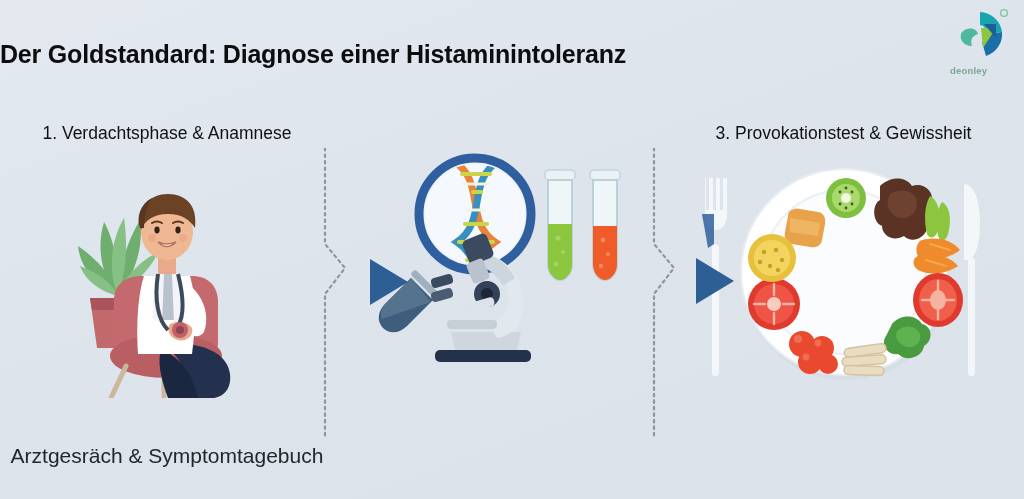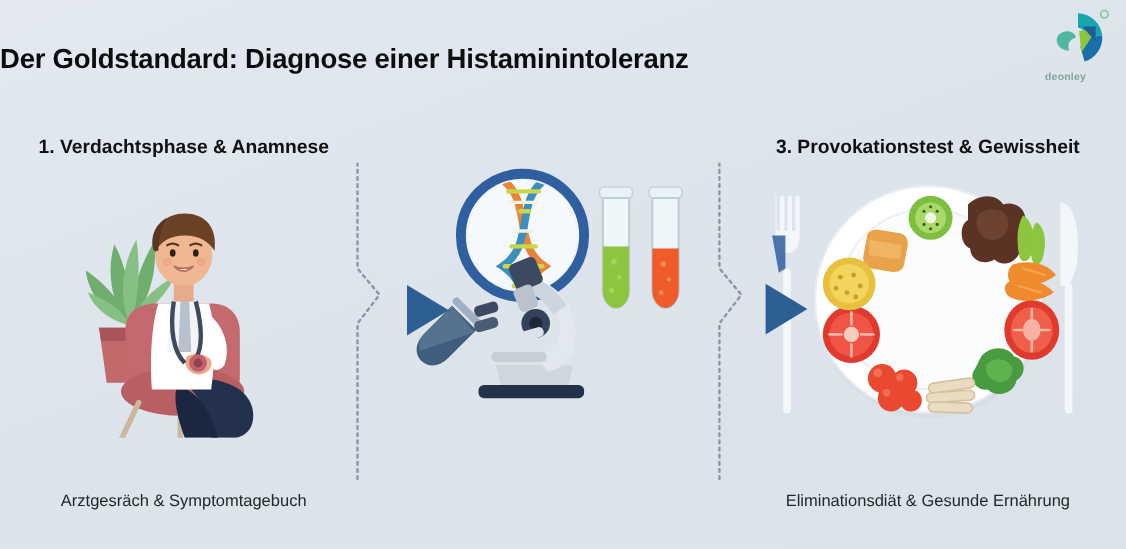--- a/index.html
+++ b/index.html
@@ -65,35 +65,35 @@
     display: flex;
     flex-direction: column;
     align-items: center;
   }
   .col-1 { width: 334px; }
   .col-2 { width: 329px; }
   .col-3 { width: 361px; }
 
   .col-head {
     font-size: 17.5px;
-    font-weight: 700;
+    font-weight: 400;
     color: #111;
     text-align: center;
     height: 30px;
     line-height: 30px;
     white-space: nowrap;
   }
   .art {
     flex: 1;
     width: 100%;
     position: relative;
   }
   .art svg { display: block; margin: 0 auto; }
   .col-cap {
-    font-size: 15px;
+    font-size: 21px;
     color: #23272b;
     text-align: center;
     height: 44px;
     line-height: 44px;
     white-space: nowrap;
   }
 
   
   .divider {
     position: absolute;
@@ -377,21 +377,20 @@
               <circle cx="84" cy="122" r="2.2"></circle>
           </g>
         </g>
 
         <g>
           <rect x="274" y="110" width="7" height="118" rx="3.5" fill="#f4f7fa"></rect>
           <path d="M270 36 C280 36 286 52 286 76 C286 98 280 112 274 112 L270 112 Z" fill="#f4f7fa"></path>
         </g>
       </svg>
     </div>
-    <div class="col-cap">Eliminationsdiät &amp; Gesunde Ernährung</div>
   </div>
 </div>
 
 <div class="divider divider-1">
   <svg width="46" height="290" viewBox="0 0 46 290">
     <path d="M14 0 L14 96 L34 120 L14 146 L14 290" fill="none" stroke="#8c97a6" stroke-width="2.2" stroke-dasharray="2.5 4" stroke-linecap="round"></path>
   </svg>
 </div>
 <div class="divider divider-2">
   <svg width="46" height="290" viewBox="0 0 46 290">

